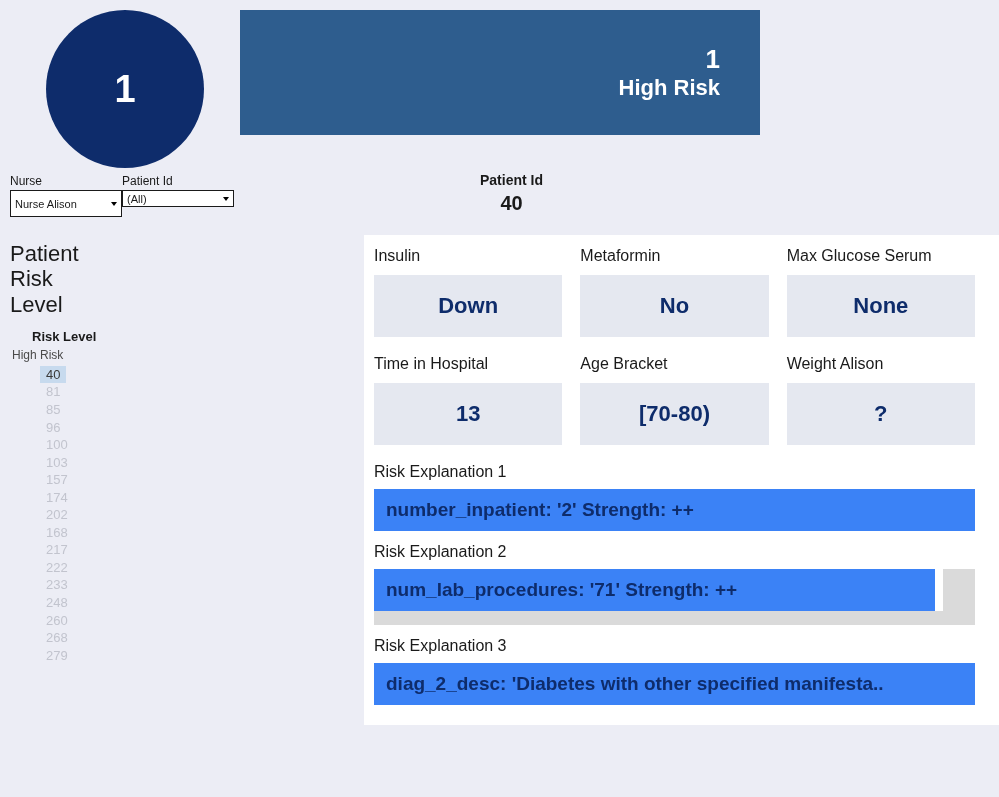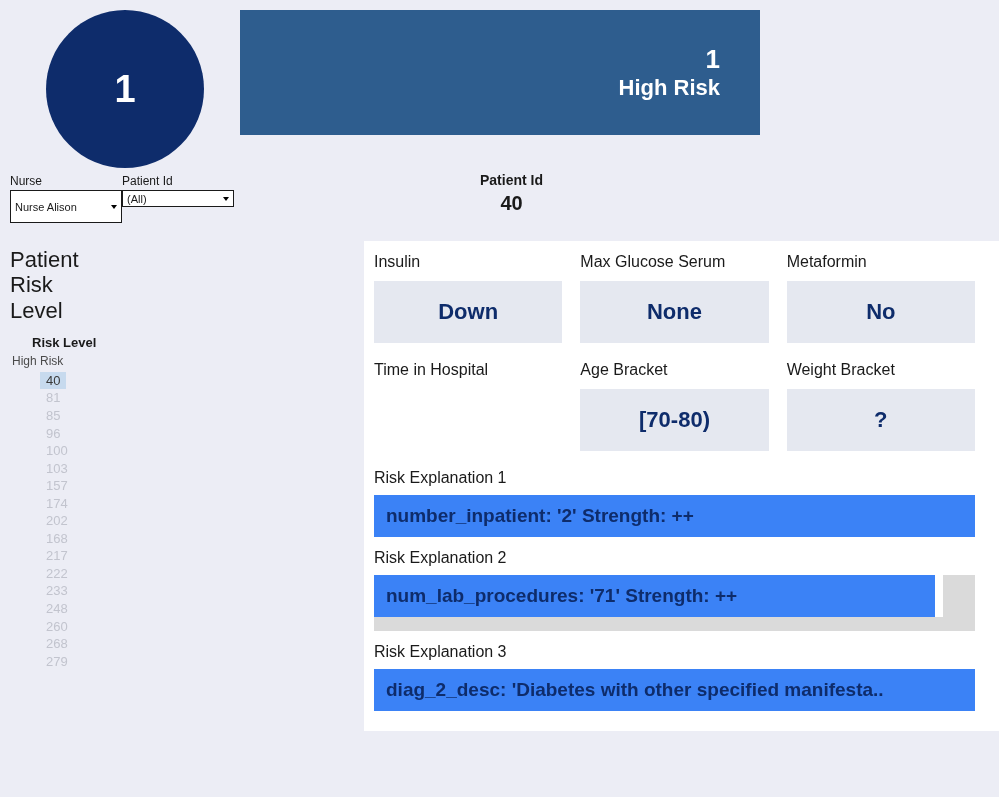--- a/index.html
+++ b/index.html
@@ -79,21 +79,21 @@
   .select {
     border: 1px solid #1a1a1a;
     background: #fff;
     font-size: 11px;
     padding: 1px 4px;
     display: flex;
     align-items: center;
     justify-content: space-between;
     cursor: pointer;
   }
-  .select.nurse { width: 112px; height: 33px; }
+  .select.nurse { width: 112px; height: 27px; }
   .select.pid { width: 112px; height: 17px; }
   .select .caret {
     width: 0; height: 0;
     border-left: 3px solid transparent;
     border-right: 3px solid transparent;
     border-top: 4px solid #000;
   }
 
   .patient-id-header {
     position: absolute;
@@ -261,38 +261,39 @@
       </div>
   </div>
 
   <div class="detail">
     <div class="metric-row" id="metric-row-1">
         <div class="metric">
           <div class="mlabel">Insulin</div>
           <div class="mval">Down</div>
         </div>
         <div class="metric">
+          <div class="mlabel">Metaformin</div>
+          <div class="mval">No</div>
+        </div>
+        <div class="metric">
           <div class="mlabel">Max Glucose Serum</div>
           <div class="mval">None</div>
         </div>
-        <div class="metric">
-          <div class="mlabel">Metaformin</div>
-          <div class="mval">No</div>
-        </div>
       </div>
     <div class="metric-row" id="metric-row-2">
         <div class="metric">
           <div class="mlabel">Time in Hospital</div>
+          <div class="mval">13</div>
         </div>
         <div class="metric">
           <div class="mlabel">Age Bracket</div>
           <div class="mval">[70-80)</div>
         </div>
         <div class="metric">
-          <div class="mlabel">Weight Bracket</div>
+          <div class="mlabel">Weight Alison</div>
           <div class="mval">?</div>
         </div>
       </div>
 
     <div class="explanation-block">
       <div class="exp-label">Risk Explanation 1</div>
       <div class="exp-body">number_inpatient: '2'  Strength:  ++</div>
     </div>
 
     <div class="explanation-block">

